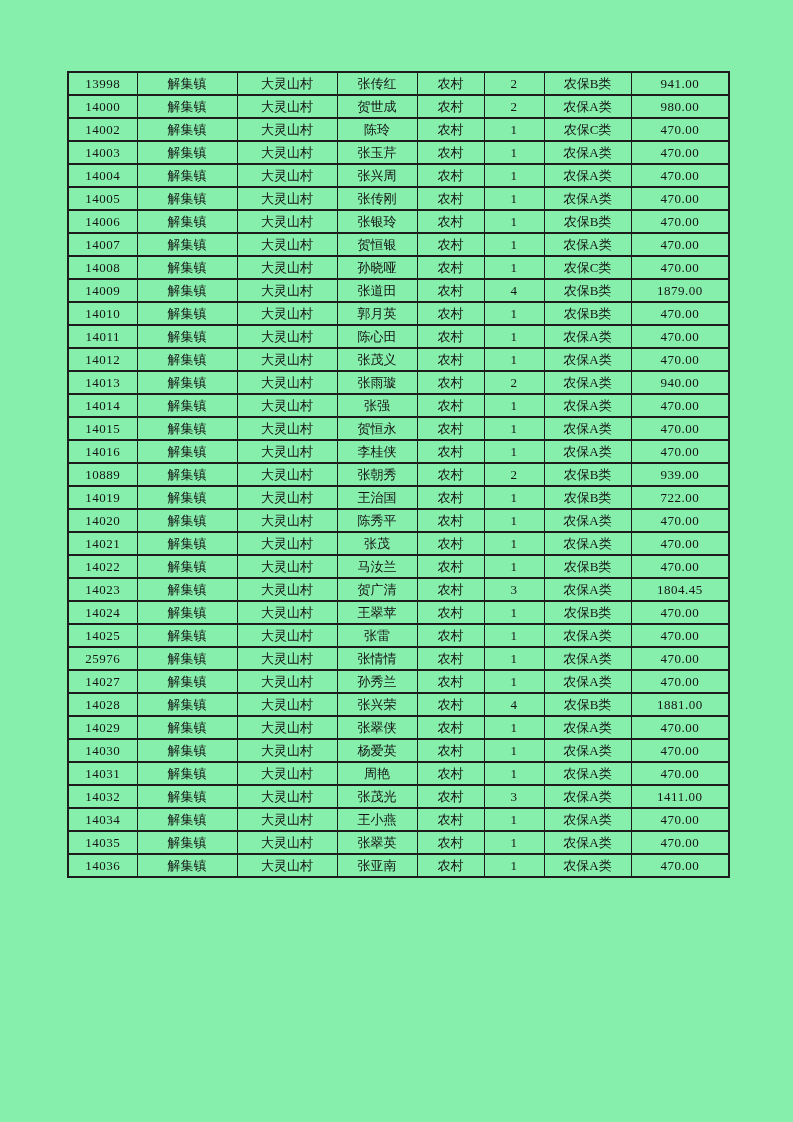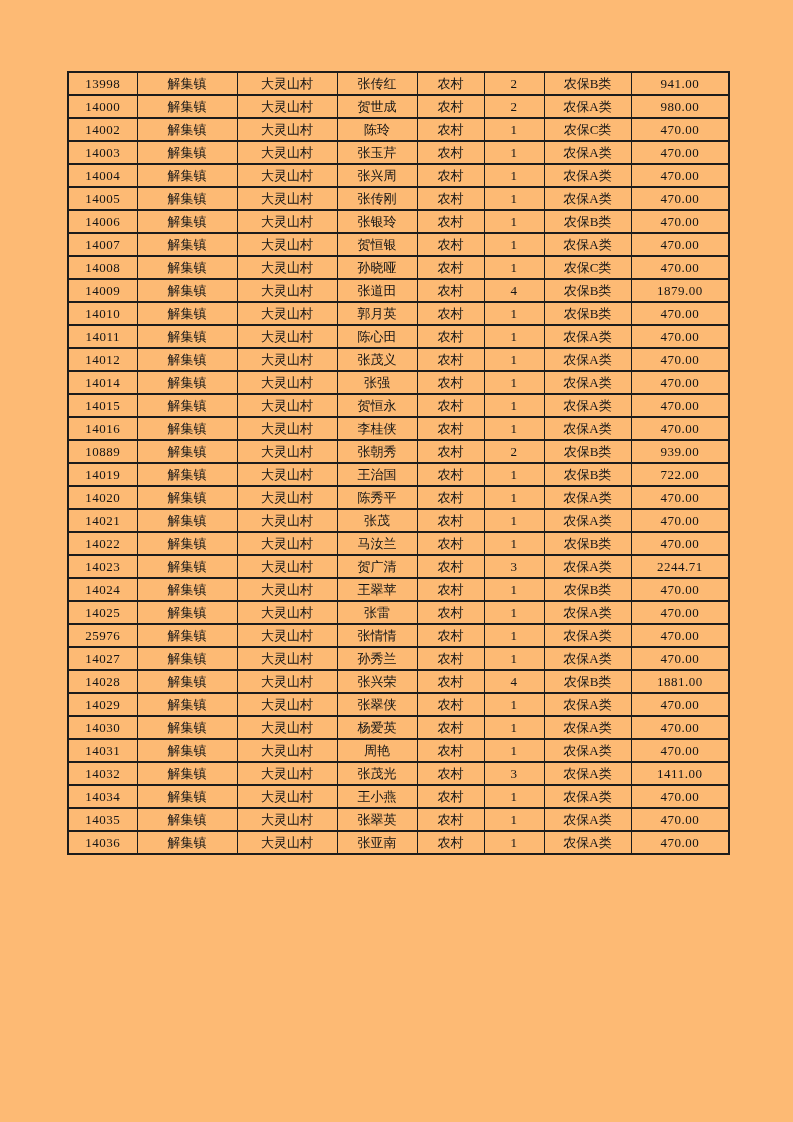--- a/index.html
+++ b/index.html
@@ -5,21 +5,21 @@
   html, body {
     margin: 0;
     padding: 0;
     background: #e8e8e8;
     font-family: "Liberation Serif", "DejaVu Serif", serif;
   }
   .page {
     position: relative;
     width: 793px;
     height: 1122px;
-    background: #fdba74;
+    background: #86efac;
     margin: 0 auto;
     overflow: hidden;
   }
   table.roster {
     position: absolute;
     left: 67px;
     top: 71px;
     width: 661px;
     border-collapse: collapse;
     table-layout: fixed;
@@ -184,20 +184,30 @@
       <td class="num">14012</td>
       <td>解集镇</td>
       <td>大灵山村</td>
       <td>张茂义</td>
       <td>农村</td>
       <td class="num">1</td>
       <td>农保A类</td>
       <td class="num">470.00</td>
     </tr>
         <tr>
+      <td class="num">14013</td>
+      <td>解集镇</td>
+      <td>大灵山村</td>
+      <td>张雨璇</td>
+      <td>农村</td>
+      <td class="num">2</td>
+      <td>农保A类</td>
+      <td class="num">940.00</td>
+    </tr>
+        <tr>
       <td class="num">14014</td>
       <td>解集镇</td>
       <td>大灵山村</td>
       <td>张强</td>
       <td>农村</td>
       <td class="num">1</td>
       <td>农保A类</td>
       <td class="num">470.00</td>
     </tr>
         <tr>
@@ -271,21 +281,21 @@
       <td class="num">470.00</td>
     </tr>
         <tr>
       <td class="num">14023</td>
       <td>解集镇</td>
       <td>大灵山村</td>
       <td>贺广清</td>
       <td>农村</td>
       <td class="num">3</td>
       <td>农保A类</td>
-      <td class="num">2244.71</td>
+      <td class="num">1804.45</td>
     </tr>
         <tr>
       <td class="num">14024</td>
       <td>解集镇</td>
       <td>大灵山村</td>
       <td>王翠苹</td>
       <td>农村</td>
       <td class="num">1</td>
       <td>农保B类</td>
       <td class="num">470.00</td>

